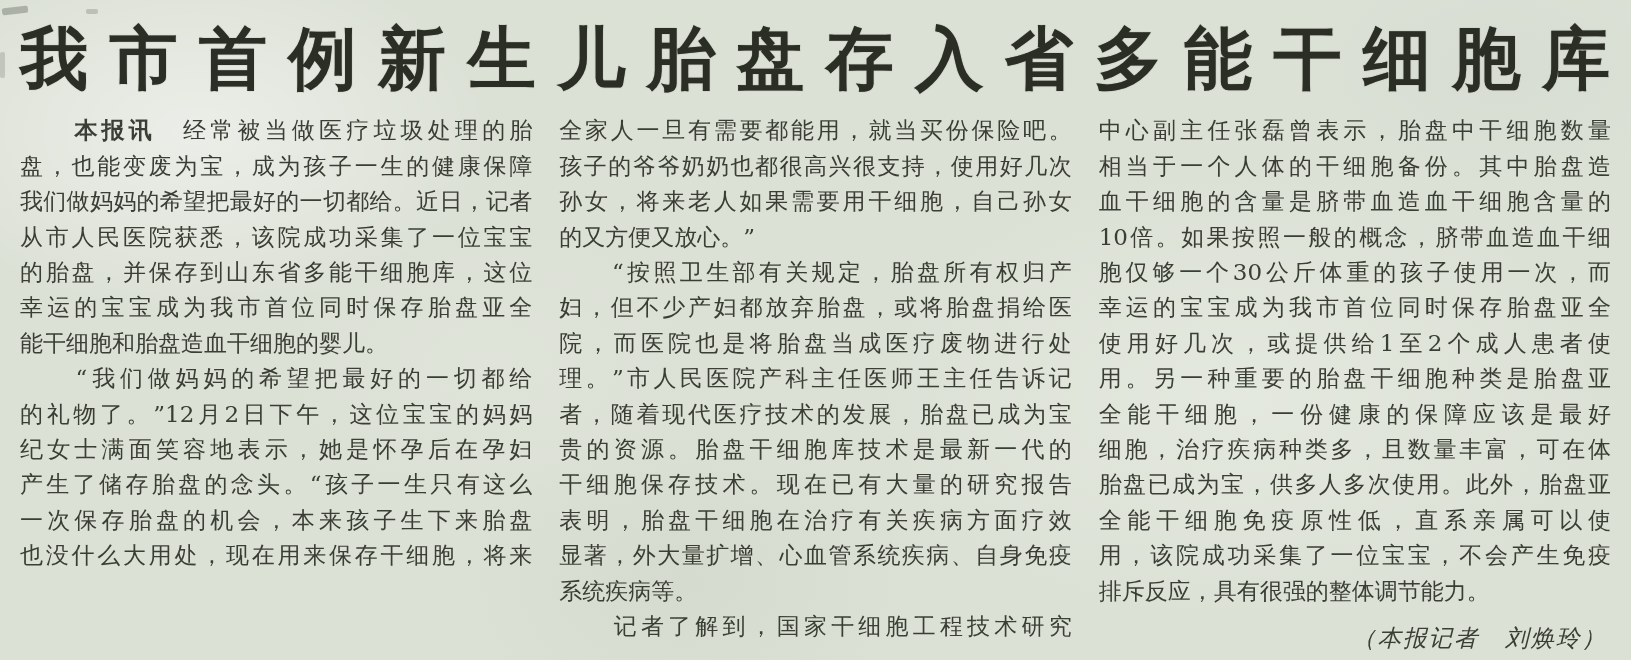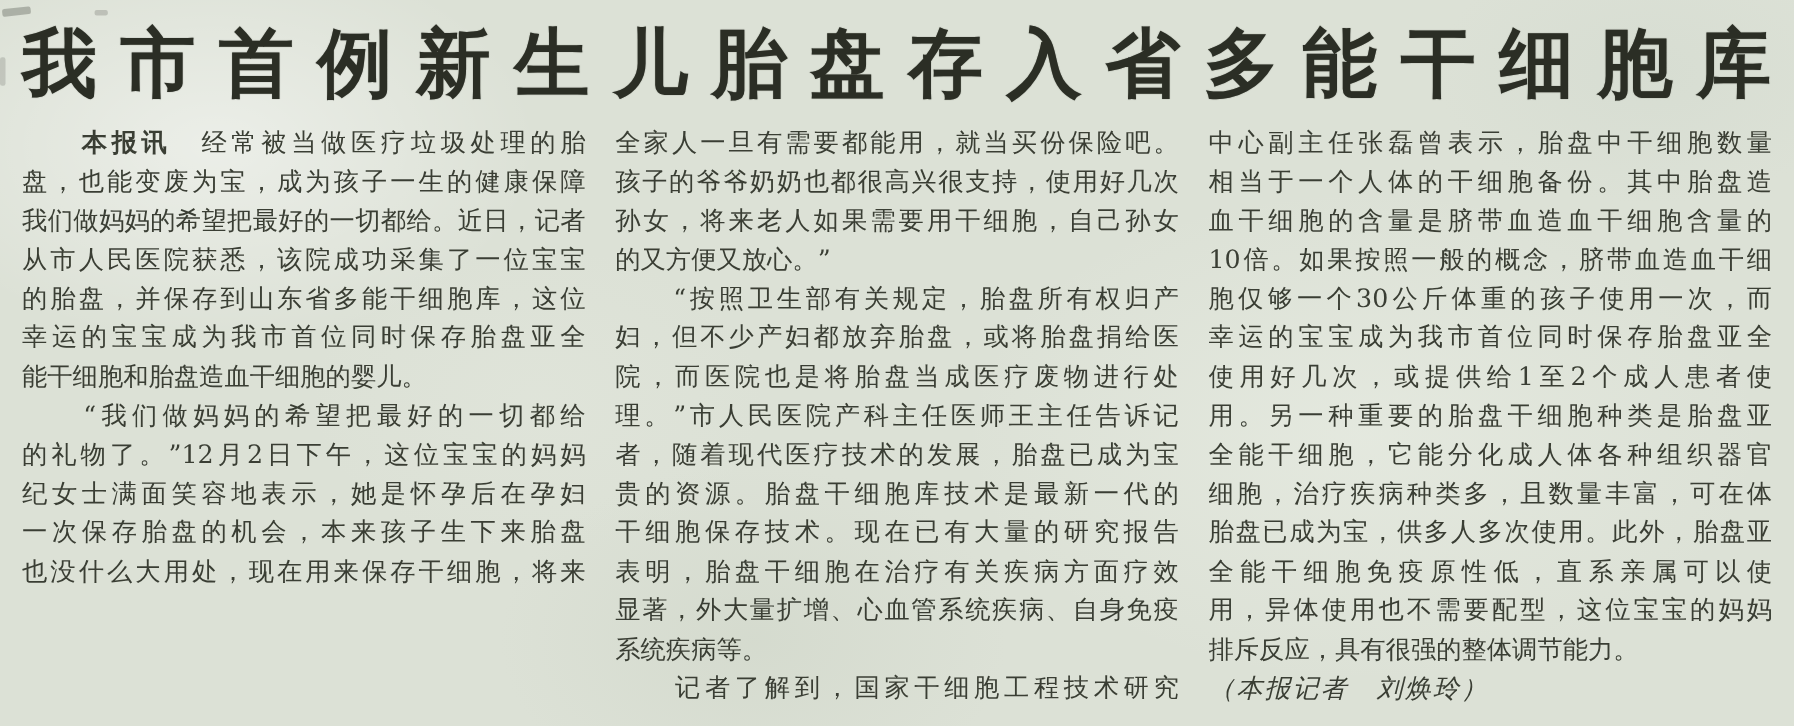--- a/index.html
+++ b/index.html
@@ -61,23 +61,25 @@
   .line .bold {
     font-family: "DejaVu Sans", "Liberation Sans", sans-serif;
     font-weight: bold;
   }
 
   .byline {
     font-size: 23.5px;
     line-height: 35.4px;
     height: 35.4px;
     color: var(--ink, #3a3e34);
+    text-align: right;
     font-style: italic;
     padding-right: 4px;
     letter-spacing: 2px;
+    margin-top: 12px;
   }
 </style>
 </head>
 <body>
 
 <div class="scan" style="--paper: #dce1d6; --ink: #3a3e34; --headline-ink: #2b2e25;">
   <div class="speck speck-a"></div>
   <div class="speck speck-b"></div>
   <div class="speck speck-c"></div>
 
@@ -88,20 +90,21 @@
         <div class="line"><span>　　</span><span class="bold">本报讯</span><span>　经常被当做医疗垃圾处理的胎</span></div>
         <div class="line"><span>盘，也能变废为宝，成为孩子一生的健康保障</span></div>
         <div class="line"><span>我们做妈妈的希望把最好的一切都给。近日，记者</span></div>
         <div class="line"><span>从市人民医院获悉，该院成功采集了一位宝宝</span></div>
         <div class="line"><span>的胎盘，并保存到山东省多能干细胞库，这位</span></div>
         <div class="line"><span>幸运的宝宝成为我市首位同时保存胎盘亚全</span></div>
         <div class="line short"><span>能干细胞和胎盘造血干细胞的婴儿。</span></div>
         <div class="line"><span>　　“我们做妈妈的希望把最好的一切都给</span></div>
         <div class="line"><span>的礼物了。”12月2日下午，这位宝宝的妈妈</span></div>
         <div class="line"><span>纪女士满面笑容地表示，她是怀孕后在孕妇</span></div>
+        <div class="line"><span>产生了储存胎盘的念头。“孩子一生只有这么</span></div>
         <div class="line"><span>一次保存胎盘的机会，本来孩子生下来胎盘</span></div>
         <div class="line"><span>也没什么大用处，现在用来保存干细胞，将来</span></div>
       </div>
     <div class="column">
         <div class="line"><span>全家人一旦有需要都能用，就当买份保险吧。</span></div>
         <div class="line"><span>孩子的爷爷奶奶也都很高兴很支持，使用好几次</span></div>
         <div class="line"><span>孙女，将来老人如果需要用干细胞，自己孙女</span></div>
         <div class="line short"><span>的又方便又放心。”</span></div>
         <div class="line"><span>　　“按照卫生部有关规定，胎盘所有权归产</span></div>
         <div class="line"><span>妇，但不少产妇都放弃胎盘，或将胎盘捐给医</span></div>
@@ -117,22 +120,22 @@
       </div>
     <div class="column">
       <div class="line"><span>中心副主任张磊曾表示，胎盘中干细胞数量</span></div>
         <div class="line"><span>相当于一个人体的干细胞备份。其中胎盘造</span></div>
         <div class="line"><span>血干细胞的含量是脐带血造血干细胞含量的</span></div>
         <div class="line"><span>10倍。如果按照一般的概念，脐带血造血干细</span></div>
         <div class="line"><span>胞仅够一个30公斤体重的孩子使用一次，而</span></div>
         <div class="line"><span>幸运的宝宝成为我市首位同时保存胎盘亚全</span></div>
         <div class="line"><span>使用好几次，或提供给1至2个成人患者使</span></div>
         <div class="line"><span>用。另一种重要的胎盘干细胞种类是胎盘亚</span></div>
-        <div class="line"><span>全能干细胞，它能分化成人体各种组织器官</span></div>
+        <div class="line"><span>全能干细胞，一份健康的保障应该是最好</span></div>
         <div class="line"><span>细胞，治疗疾病种类多，且数量丰富，可在体</span></div>
         <div class="line"><span>胎盘已成为宝，供多人多次使用。此外，胎盘亚</span></div>
         <div class="line"><span>全能干细胞免疫原性低，直系亲属可以使</span></div>
-        <div class="line"><span>用，异体使用也不需要配型，这位宝宝的妈妈</span></div>
+        <div class="line"><span>用，该院成功采集了一位宝宝，不会产生免疫</span></div>
         <div class="line short"><span>排斥反应，具有很强的整体调节能力。</span></div>
         <div class="byline">（本报记者　刘焕玲）</div>
     </div>
   </div>
 </div>
 
 </body></html>

